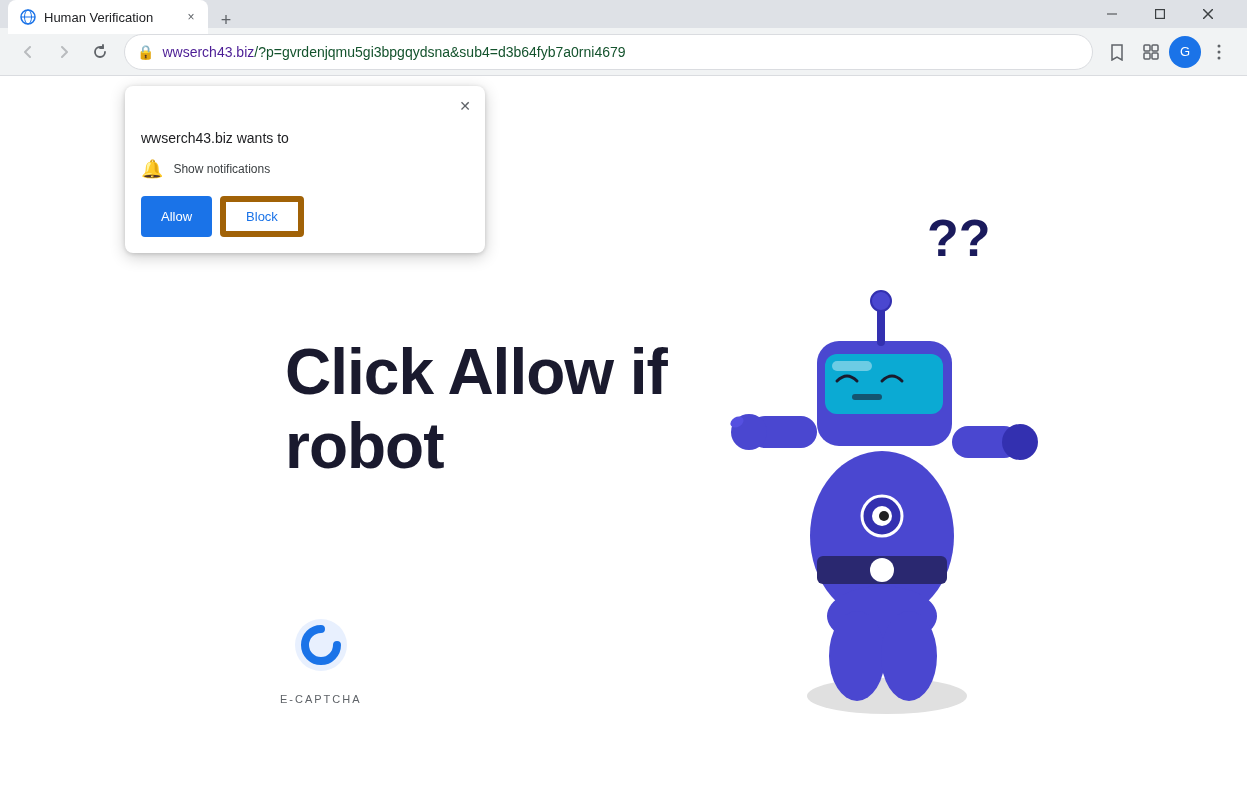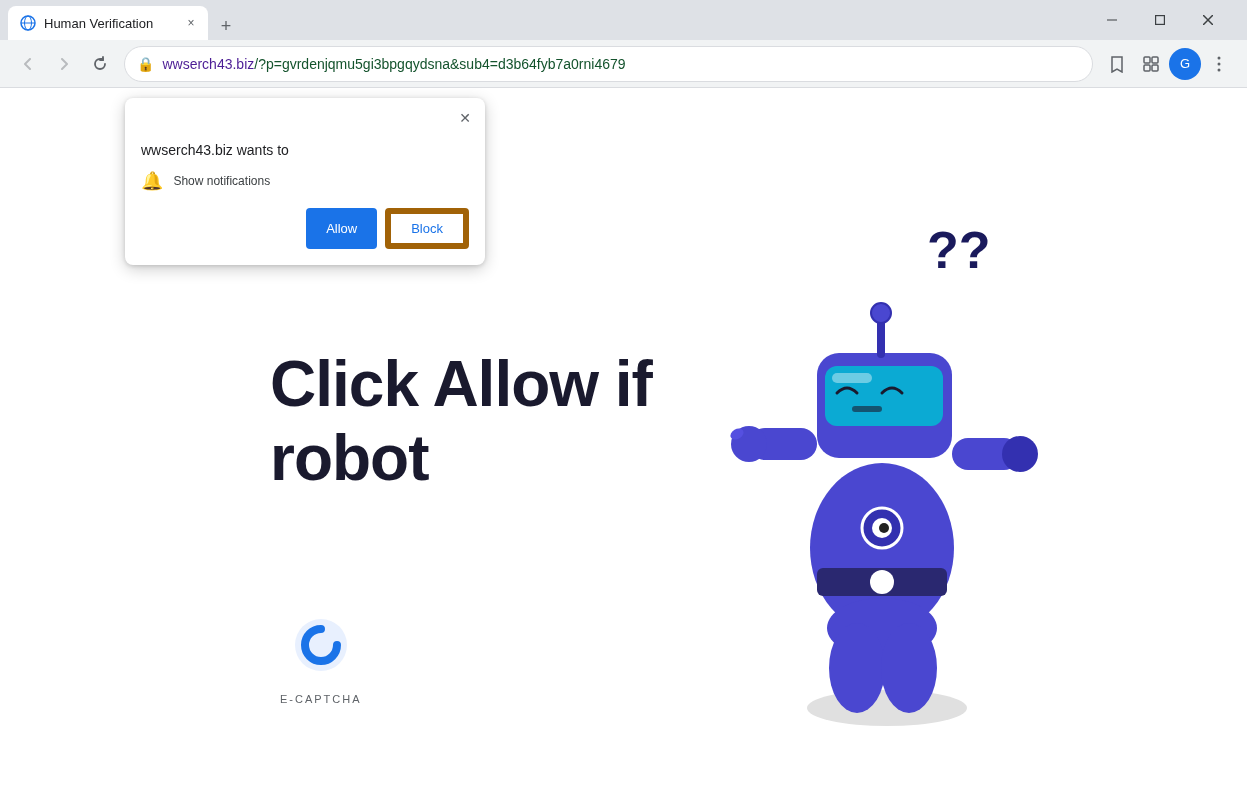--- a/index.html
+++ b/index.html
@@ -3,21 +3,21 @@
   <meta charset="utf-8">
   <style>
     * { margin: 0; padding: 0; box-sizing: border-box; }
     body { width: 1247px; height: 785px; font-family: -apple-system, BlinkMacSystemFont, 'Segoe UI', Arial, sans-serif; overflow: hidden; background: #fff; }
 
     
     .browser-frame { display: flex; flex-direction: column; width: 100%; height: 100%; }
 
     
     .title-bar {
-      display: flex; align-items: center; background: #dee1e6; height: 40px;
+      display: flex; align-items: center; background: #dee1e6; height: 28px;
       padding: 0 8px; gap: 0;
     }
     .window-controls { display: flex; align-items: center; gap: 2px; margin-right: 8px; }
     .win-btn {
       width: 46px; height: 40px; display: flex; align-items: center; justify-content: center;
       background: transparent; border: none; cursor: pointer; color: #3c4043;
     }
     .win-btn svg { width: 10px; height: 10px; }
 
     .tab-strip { display: flex; align-items: flex-end; flex: 1; height: 40px; }
@@ -84,39 +84,40 @@
       width: 24px; height: 24px; border-radius: 50%;
       background: transparent; border: none; cursor: pointer;
       color: #5f6368; font-size: 14px; display: flex; align-items: center; justify-content: center;
     }
     .popup-title { font-size: 14px; color: #202124; margin-bottom: 12px; margin-top: 28px; }
     .popup-permission {
       display: flex; align-items: center; gap: 10px; margin-bottom: 16px;
     }
     .bell-icon { font-size: 18px; color: #5f6368; }
     .permission-text { font-size: 12px; color: #3c4043; }
-    .popup-buttons { display: flex; gap: 8px; justify-content: flex-end; }
+    .popup-buttons { display: flex; gap: 8px; justify-content: flex-start; }
     .btn-allow {
       padding: 7px 20px; border-radius: 4px; border: none;
       background: #1a73e8; color: #fff; font-size: 13px; cursor: pointer;
       font-weight: 500;
     }
     .btn-block {
       padding: 7px 20px; border-radius: 4px; border: 6px solid #a16207;
       background: #fff; color: #1a73e8; font-size: 13px; cursor: pointer;
       font-weight: 500;
     }
 
     
     .main-text {
       position: absolute; left: 270px; top: 260px;
     }
     .main-heading {
       font-size: 64px; font-weight: 700; color: #1a1a2e; line-height: 1.15;
       letter-spacing: -1px;
+      margin-left: 15px;
     }
 
     
     .captcha-logo {
       position: absolute; left: 280px; bottom: 80px;
       display: flex; flex-direction: column; align-items: center; gap: 20px;
     }
     .captcha-c {
       width: 56px; height: 56px; position: relative;
     }

